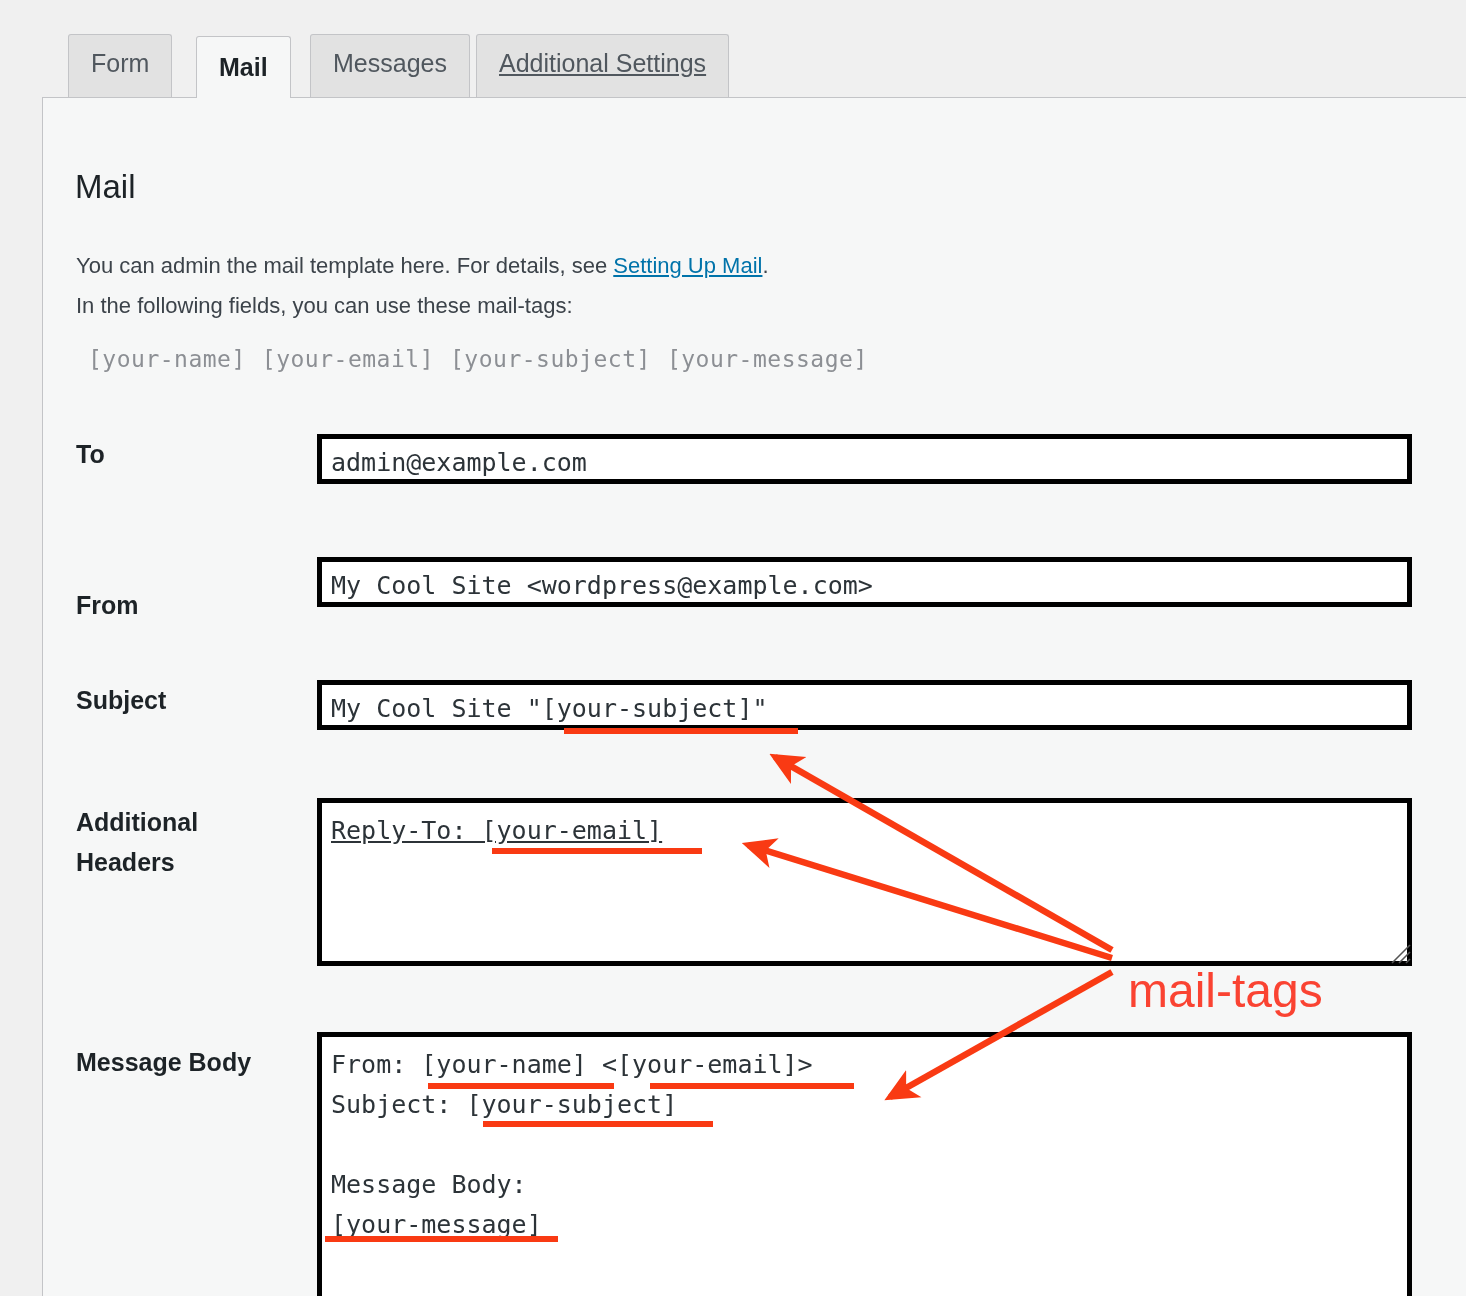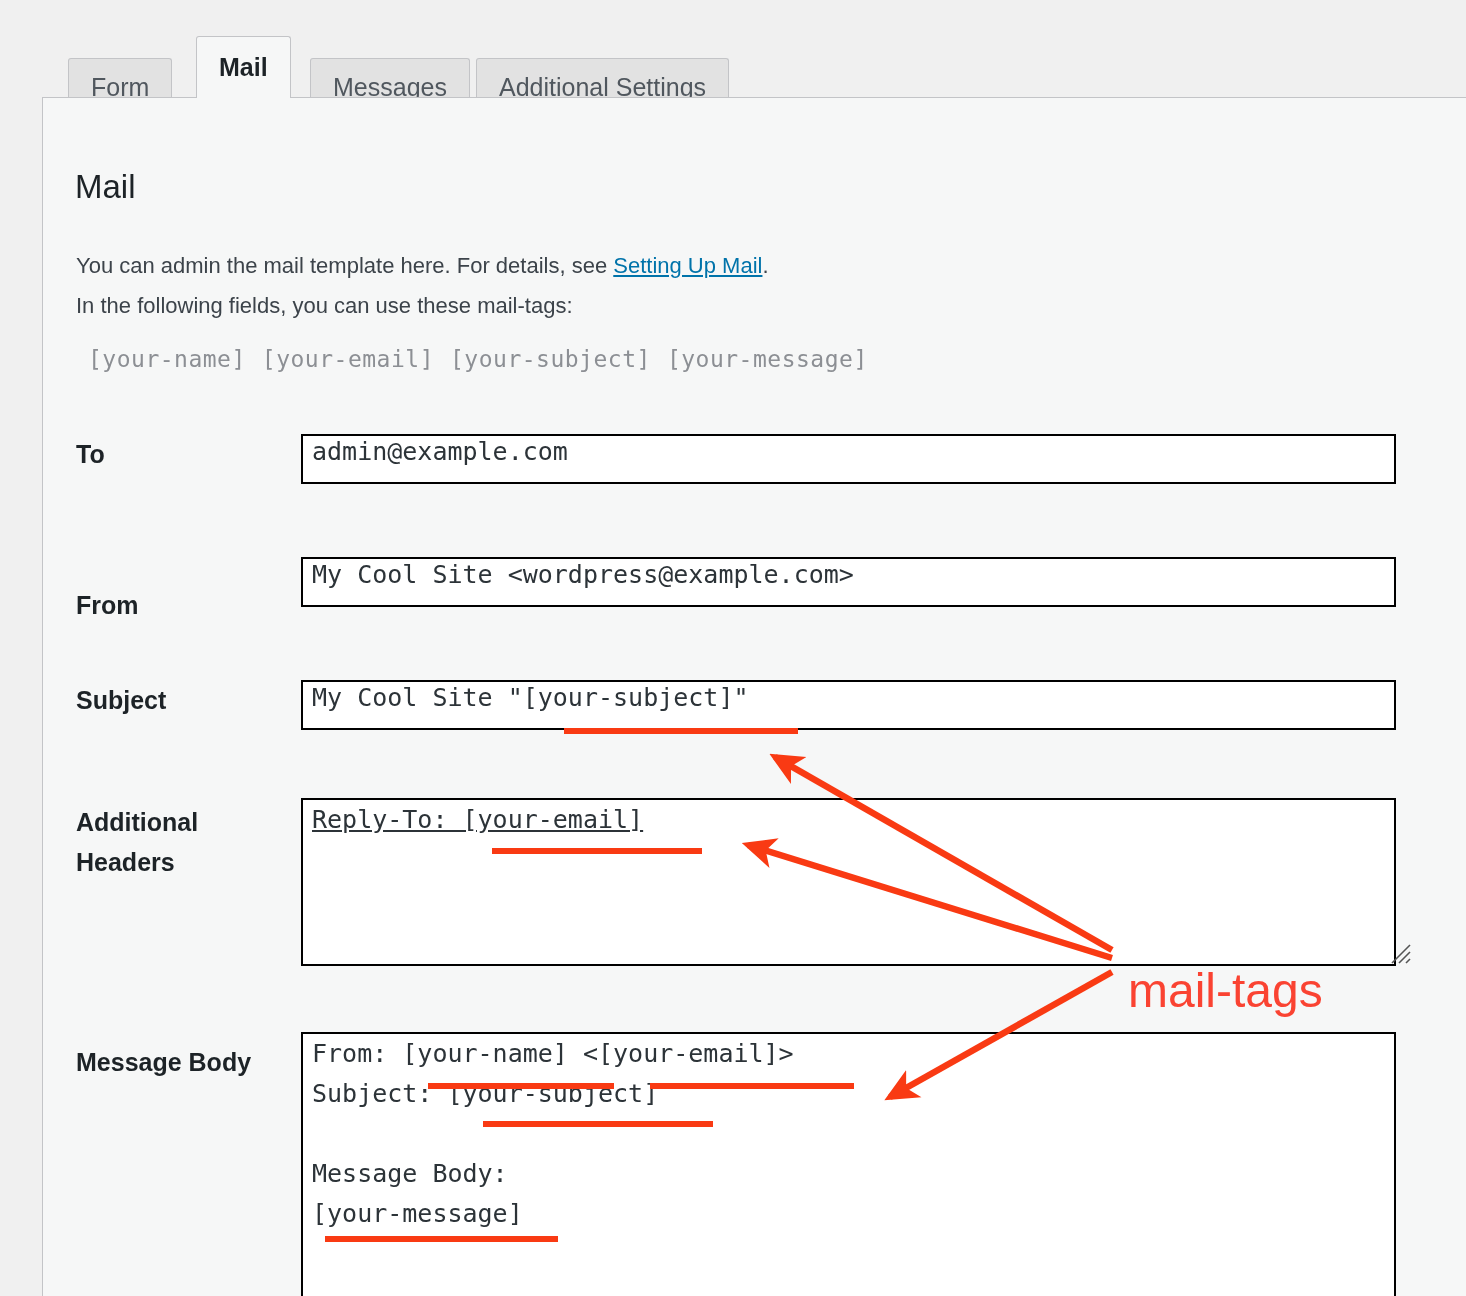--- a/index.html
+++ b/index.html
@@ -17,21 +17,21 @@
   
   .tabbar {
     position: absolute;
     left: 0; top: 0;
     width: 1466px; height: 98px;
     background: #f0f0f0;
   }
   .tab {
     position: absolute;
     bottom: 0;
-    height: 40px;
+    height: 64px;
     border: 1px solid #c3c4c7;
     border-bottom: none;
     background: #e2e2e2;
     color: #50575e;
     font-size: 25px;
     line-height: 56px;
     padding: 0 22px;
     white-space: nowrap;
     border-radius: 3px 3px 0 0;
     cursor: pointer;
@@ -91,28 +91,28 @@
   .fl {
     position: absolute;
     left: 33px;
     font-size: 25px;
     font-weight: bold;
     color: #1d2327;
     line-height: 40px;
   }
   .field {
     position: absolute;
-    left: 258px;
+    left: 274px;
     width: 1095px;
     background: #fff;
-    border: 2px solid #000000;
+    border: 5px solid #000000;
     font-family: "DejaVu Sans Mono", monospace;
     font-size: 25px;
     color: #2c3338;
-    padding: 0 9px;
+    padding: 8px 9px;
     white-space: pre;
     overflow: hidden;
   }
   .field.single { height: 50px; line-height: 32px; }
   .field.area { line-height: 40px; }
 
   .resize-grip {
     position: absolute;
     right: 2px; bottom: 2px;
     width: 24px; height: 24px;

